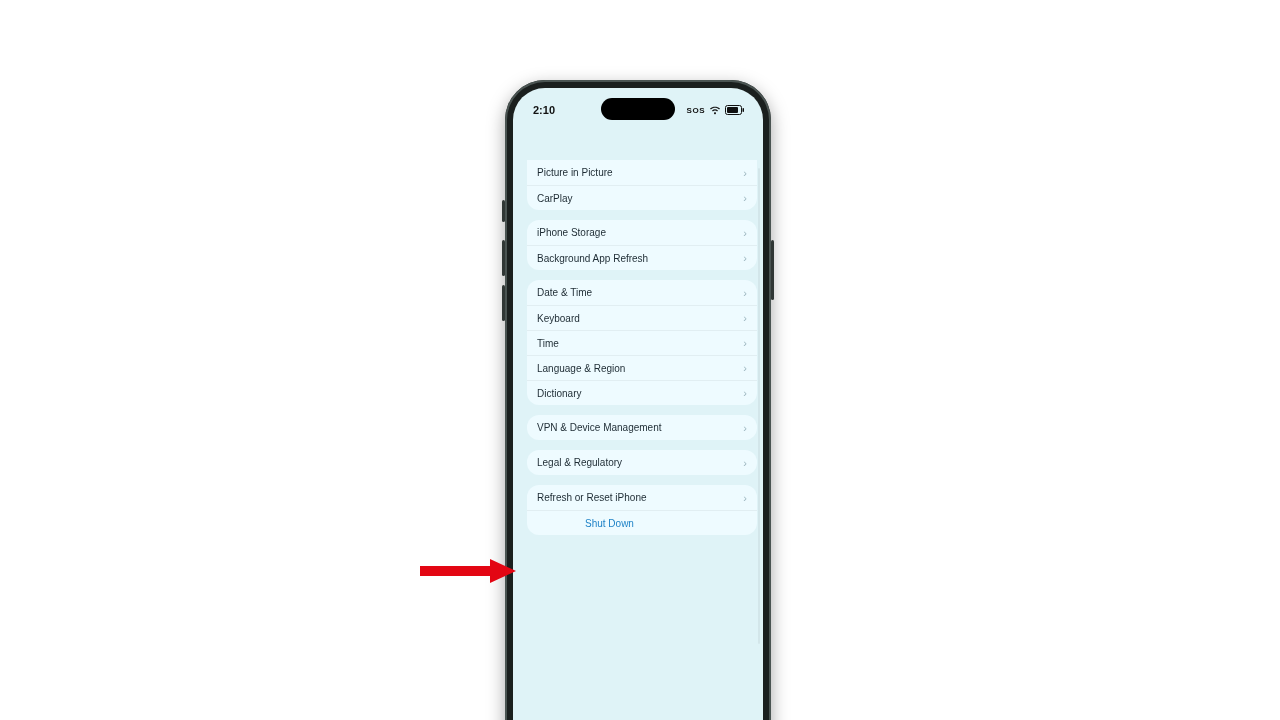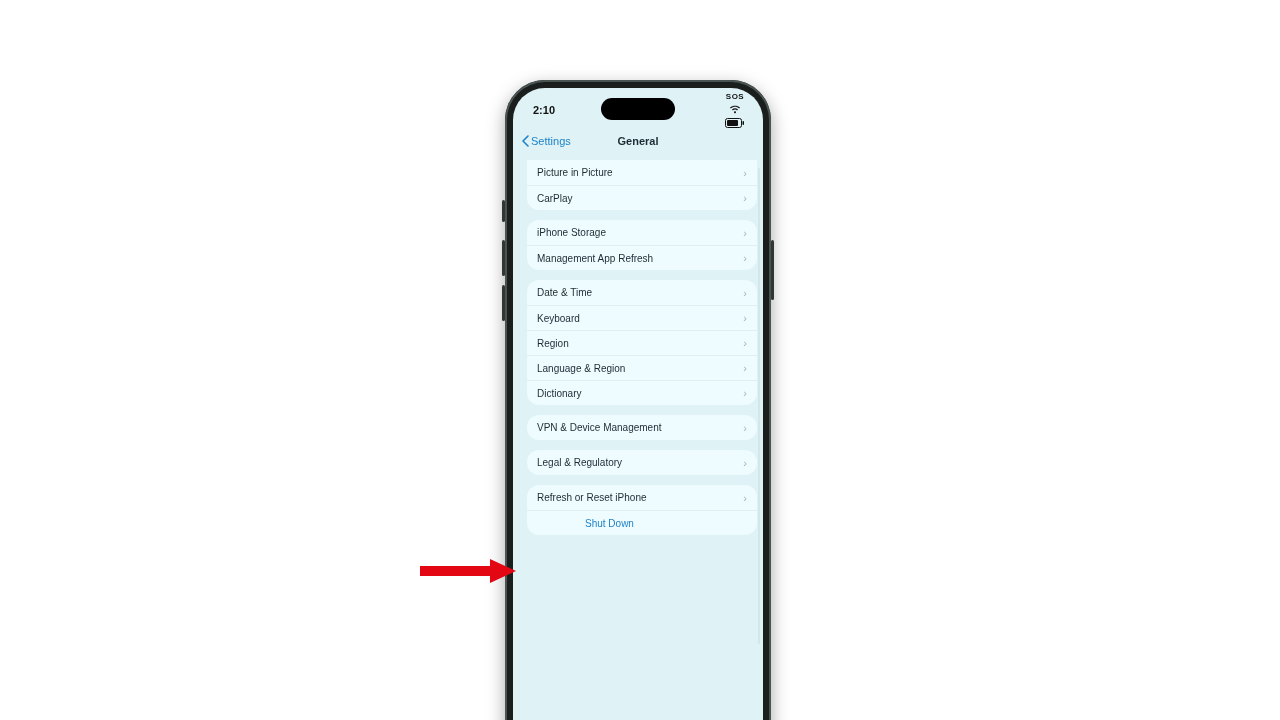--- a/index.html
+++ b/index.html
@@ -50,21 +50,21 @@
     top: 10px; left: 50%; transform: translateX(-50%);
     width: 74px; height: 22px;
     background: #000; border-radius: 14px;
   }
   .status-bar {
     position: absolute; top: 0; left: 0; right: 0; height: 40px;
     display: flex; align-items: center; justify-content: space-between;
     padding: 4px 18px 0 20px;
     font-size: 11px; font-weight: 600; color: #111;
   }
-  .status-right { display: flex; align-items: center; gap: 4px; flex-direction: column; }
+  .status-right { display: flex; align-items: center; gap: 4px; }
   .sos { font-size: 8px; font-weight: 700; letter-spacing: .5px; }
   .wifi-icon, .battery-icon { display:inline-flex; }
   .wifi-icon svg, .battery-icon svg { display:block; }
 
   .nav-bar {
     position: absolute; top: 40px; left: 0; right: 0; height: 26px;
     display: flex; align-items: center; justify-content: center;
     font-size: 11px;
   }
   .nav-title { font-weight: 600; color: #1d2b33; }
@@ -138,64 +138,53 @@
         <span class="battery-icon">
           <svg width="20" height="10" viewBox="0 0 20 10">
               <rect x="0.5" y="0.5" width="16" height="9" rx="2" fill="none" stroke="#111" stroke-width="1"></rect>
               <rect x="2" y="2" width="11" height="6" rx="1" fill="#111"></rect>
               <rect x="17.5" y="3" width="1.5" height="4" rx="0.7" fill="#111"></rect>
             </svg>
         </span>
       </div>
     </div>
 
-    <div class="nav-bar">
-      <div class="nav-back">
-        <span>
-          <svg width="8" height="12" viewBox="0 0 8 12">
-              <path d="M7 1 2 6l5 5" fill="none" stroke="#1f83c7" stroke-width="1.6" stroke-linecap="round" stroke-linejoin="round"></path>
-            </svg>
-        </span>
-        <span>Settings</span>
-      </div>
-      <span class="nav-title">General</span>
-    </div>
 
     <div class="content" id="content">
         <div class="group first-partial">
           <div class="row">
             <span class="label">Picture in Picture</span>
             <span class="chev">›</span>
           </div>
           <div class="row">
             <span class="label">CarPlay</span>
             <span class="chev">›</span>
           </div>
         </div>
         <div class="group">
           <div class="row">
             <span class="label">iPhone Storage</span>
             <span class="chev">›</span>
           </div>
           <div class="row">
-            <span class="label">Management App Refresh</span>
+            <span class="label">Background App Refresh</span>
             <span class="chev">›</span>
           </div>
         </div>
         <div class="group">
           <div class="row">
             <span class="label">Date &amp; Time</span>
             <span class="chev">›</span>
           </div>
           <div class="row">
             <span class="label">Keyboard</span>
             <span class="chev">›</span>
           </div>
           <div class="row">
-            <span class="label">Region</span>
+            <span class="label">Time</span>
             <span class="chev">›</span>
           </div>
           <div class="row">
             <span class="label">Language &amp; Region</span>
             <span class="chev">›</span>
           </div>
           <div class="row">
             <span class="label">Dictionary</span>
             <span class="chev">›</span>
           </div>

